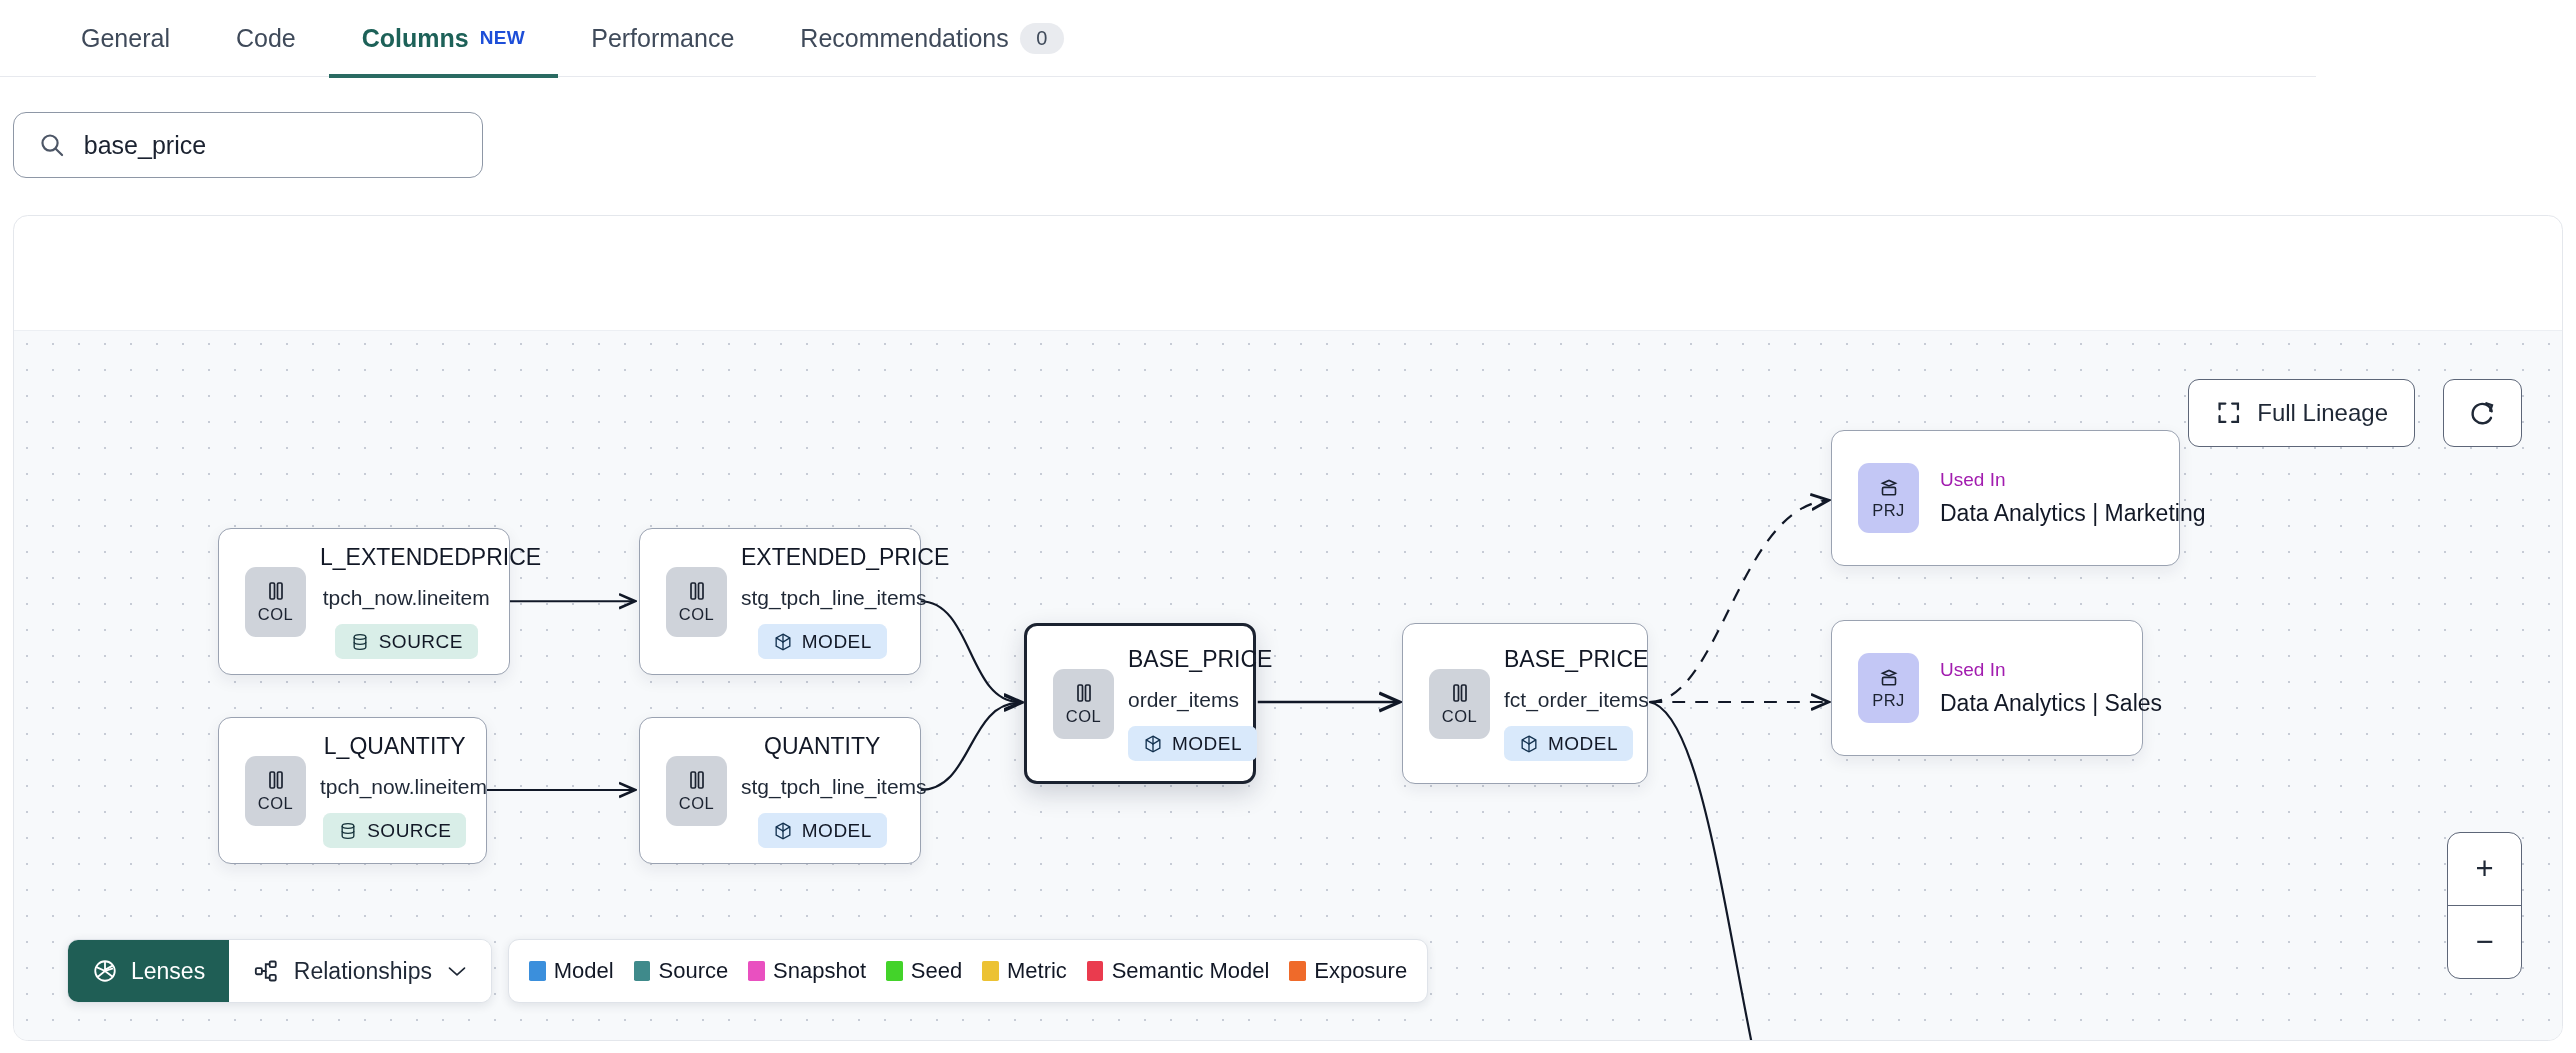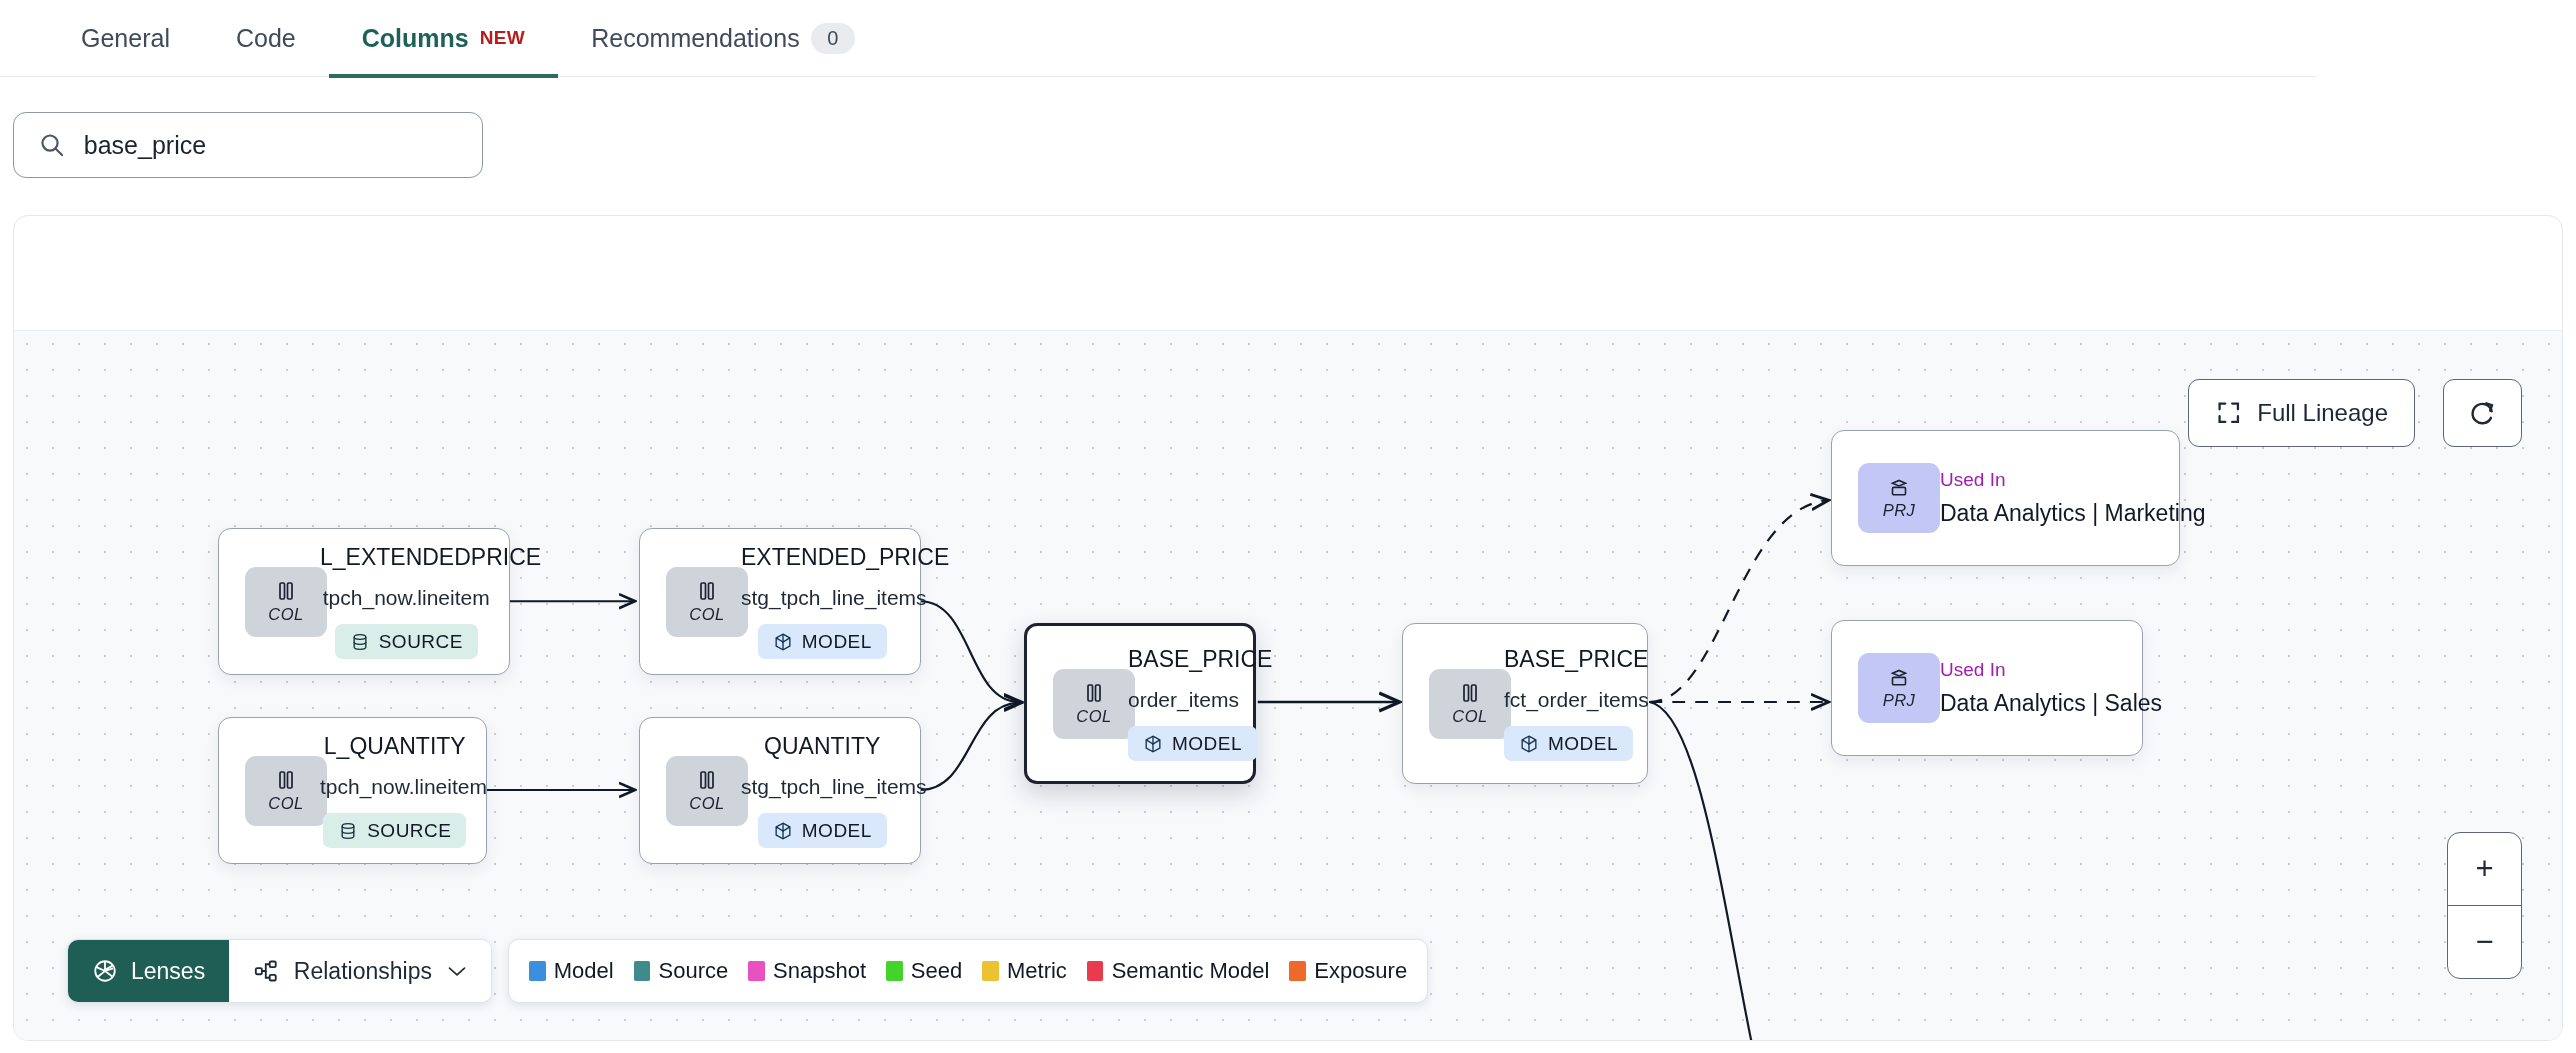--- a/index.html
+++ b/index.html
@@ -18,21 +18,21 @@
   }
   .tab {
     position: relative; height: 77px; display: flex; align-items: center; gap: 11px;
     padding: 0 33px; font-size: 25px; color: #3f4a5a; cursor: pointer; white-space: nowrap;
   }
   .tab.active { color: #1d6158; font-weight: 700; }
   .tab.active::after {
     content: ""; position: absolute; left: 0; right: 0; bottom: -1.8px;
     height: 4.6px; background: #2a6b62;
   }
-  .tab .new-badge { font-size: 19px; font-weight: 700; color: #b91c1c; letter-spacing: 0.4px; }
+  .tab .new-badge { font-size: 19px; font-weight: 700; color: #1d4ed8; letter-spacing: 0.4px; }
   .tab .count-badge {
     background: #e9ebef; color: #3f4a5a; border-radius: 916px;
     font-size: 20px; padding: 5.5px 16.5px; line-height: 1; font-weight: 400;
   }
 
   
   .searchbox {
     position: absolute; left: 13px; top: 112px; width: 470px; height: 66px;
     border: 1.8px solid #8e97a6; border-radius: 13px; background: #fff;
     display: flex; align-items: center; padding: 0 24px; gap: 18.3px;
@@ -70,22 +70,22 @@
 
   
   .node {
     position: absolute; background: #fff; border: 1.8px solid #9aa2b1;
     border-radius: 13px; box-shadow: 0 5.5px 14.7px rgba(25,35,60,.07);
   }
   .node.selected { border: 3.7px solid #1b2230; box-shadow: 0 9.2px 24px rgba(25,35,60,.18); }
   .node .nbody { position: relative; width: 100%; height: 100%; }
   .kind-chip {
     position: absolute; left: 26px; top: 50%; transform: translateY(-50%);
-    width: 82px; height: 70px; background: #cfd3da; border-radius: 11px;
-    display: flex; flex-direction: column; align-items: center; justify-content: center; gap: 1.8px; font-style: italic;
+    width: 61px; height: 70px; background: #cfd3da; border-radius: 11px;
+    display: flex; flex-direction: column; align-items: center; justify-content: center; gap: 1.8px;
   }
   .kind-chip.prj { background: #c3c7f5; }
   .kind-chip .ktxt { font-size: 16.5px; color: #1b2230; letter-spacing: 0.5px; font-weight: 500; }
   .ninfo { position: absolute; left: 101px; right: 16.5px; top: 0; bottom: 0;
            display: flex; flex-direction: column; justify-content: center; }
   .nname { font-size: 23px; color: #121826; text-align: center; margin-bottom: 14.7px; }
   .nsub  { font-size: 21px; color: #1f2836; text-align: center; }
   .mat-badge {
     margin: 14.7px auto 0; display: inline-flex; align-items: center; gap: 9.2px;
     padding: 6.4px 14.7px; border-radius: 7.3px; font-size: 19px; color: #121826;
@@ -152,20 +152,23 @@
     <span>General</span>
   </div>
   <div class="tab">
     <span>Code</span>
   </div>
   <div class="tab active">
     <span>Columns</span>
     <span class="new-badge">NEW</span>
   </div>
   <div class="tab">
+    <span>Performance</span>
+  </div>
+  <div class="tab">
     <span>Recommendations</span>
     <span class="count-badge">0</span>
   </div>
 </div>
 
 <div class="searchbox">
   <span class="ico">
     <svg width="27.5" height="27.5" viewBox="0 0 24 24" fill="none" stroke="#4d5666" stroke-width="1.9">
       <circle cx="10.5" cy="10.5" r="6.6"></circle>
         <line x1="15.4" y1="15.4" x2="21" y2="21" stroke-linecap="round"></line>

